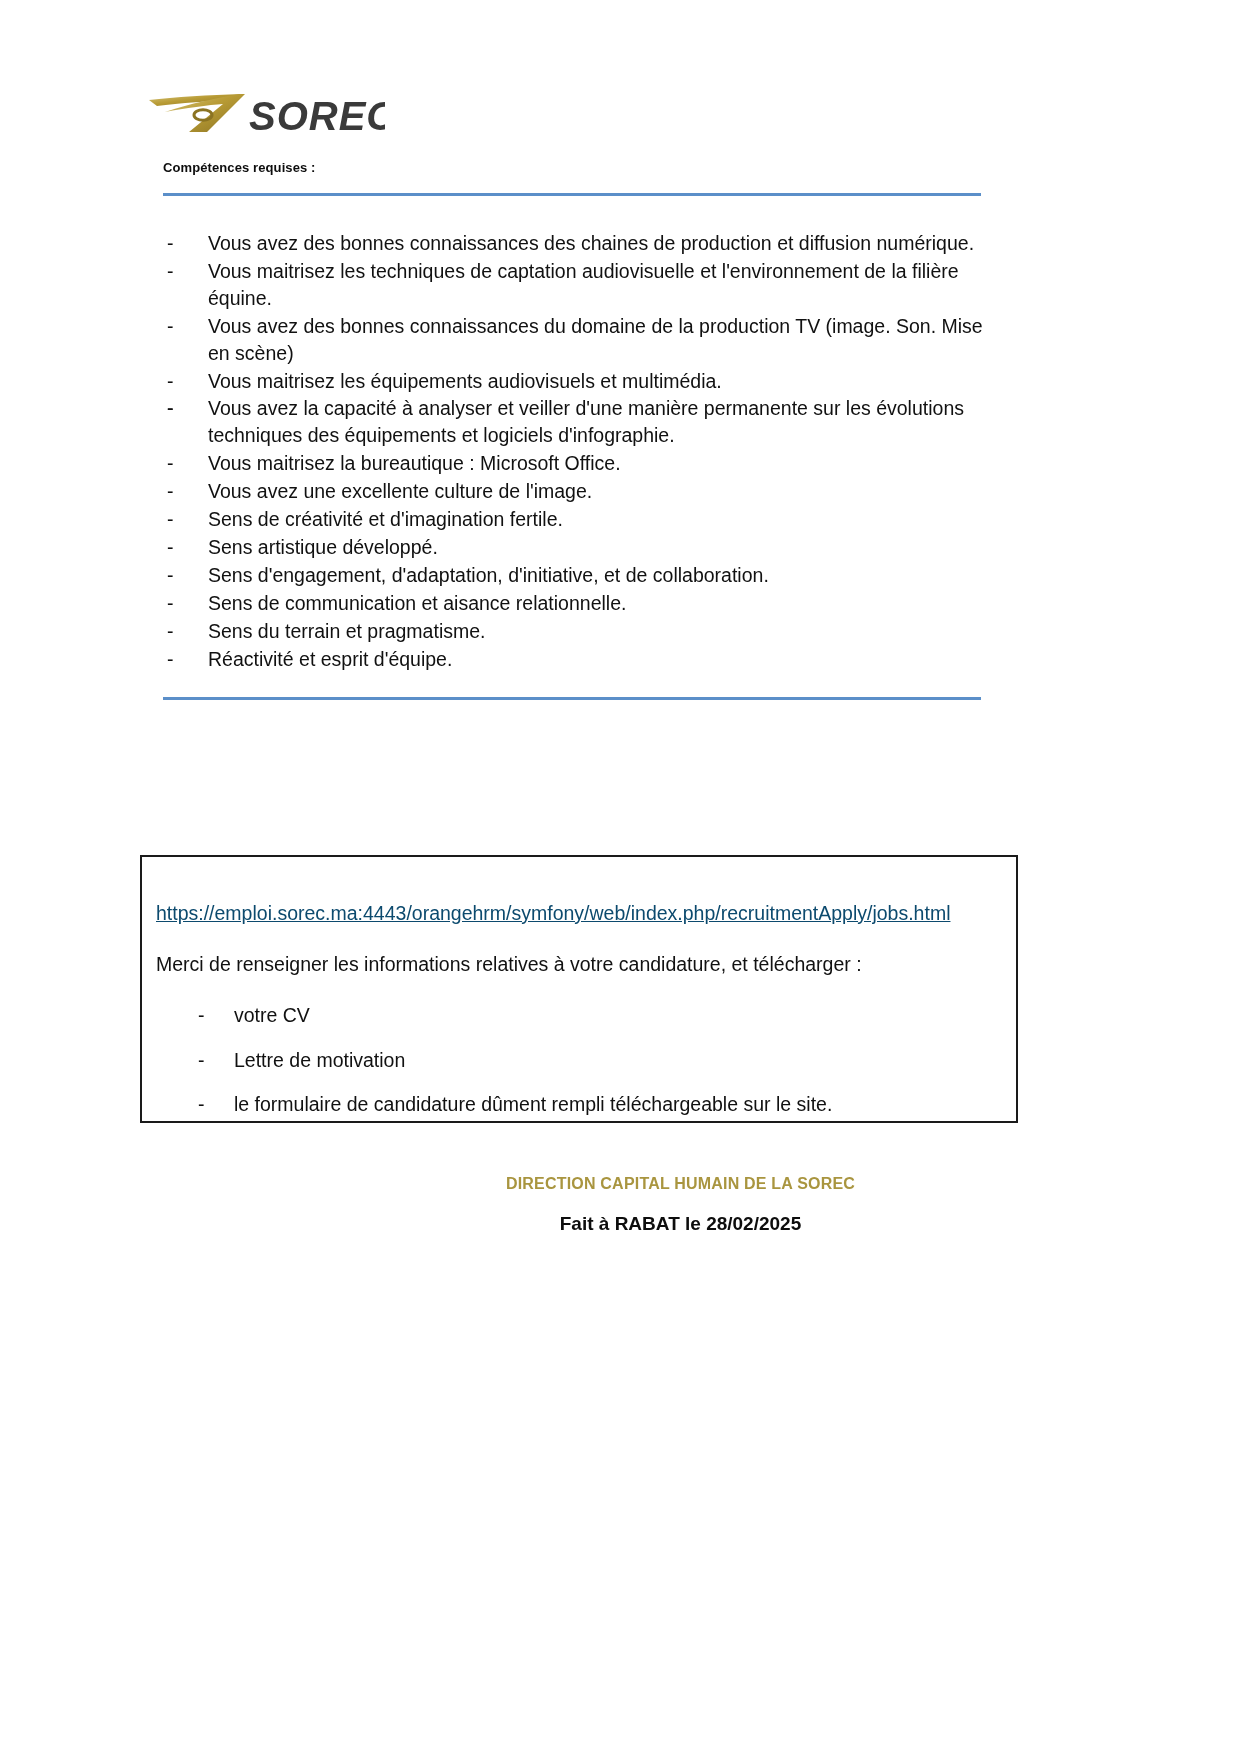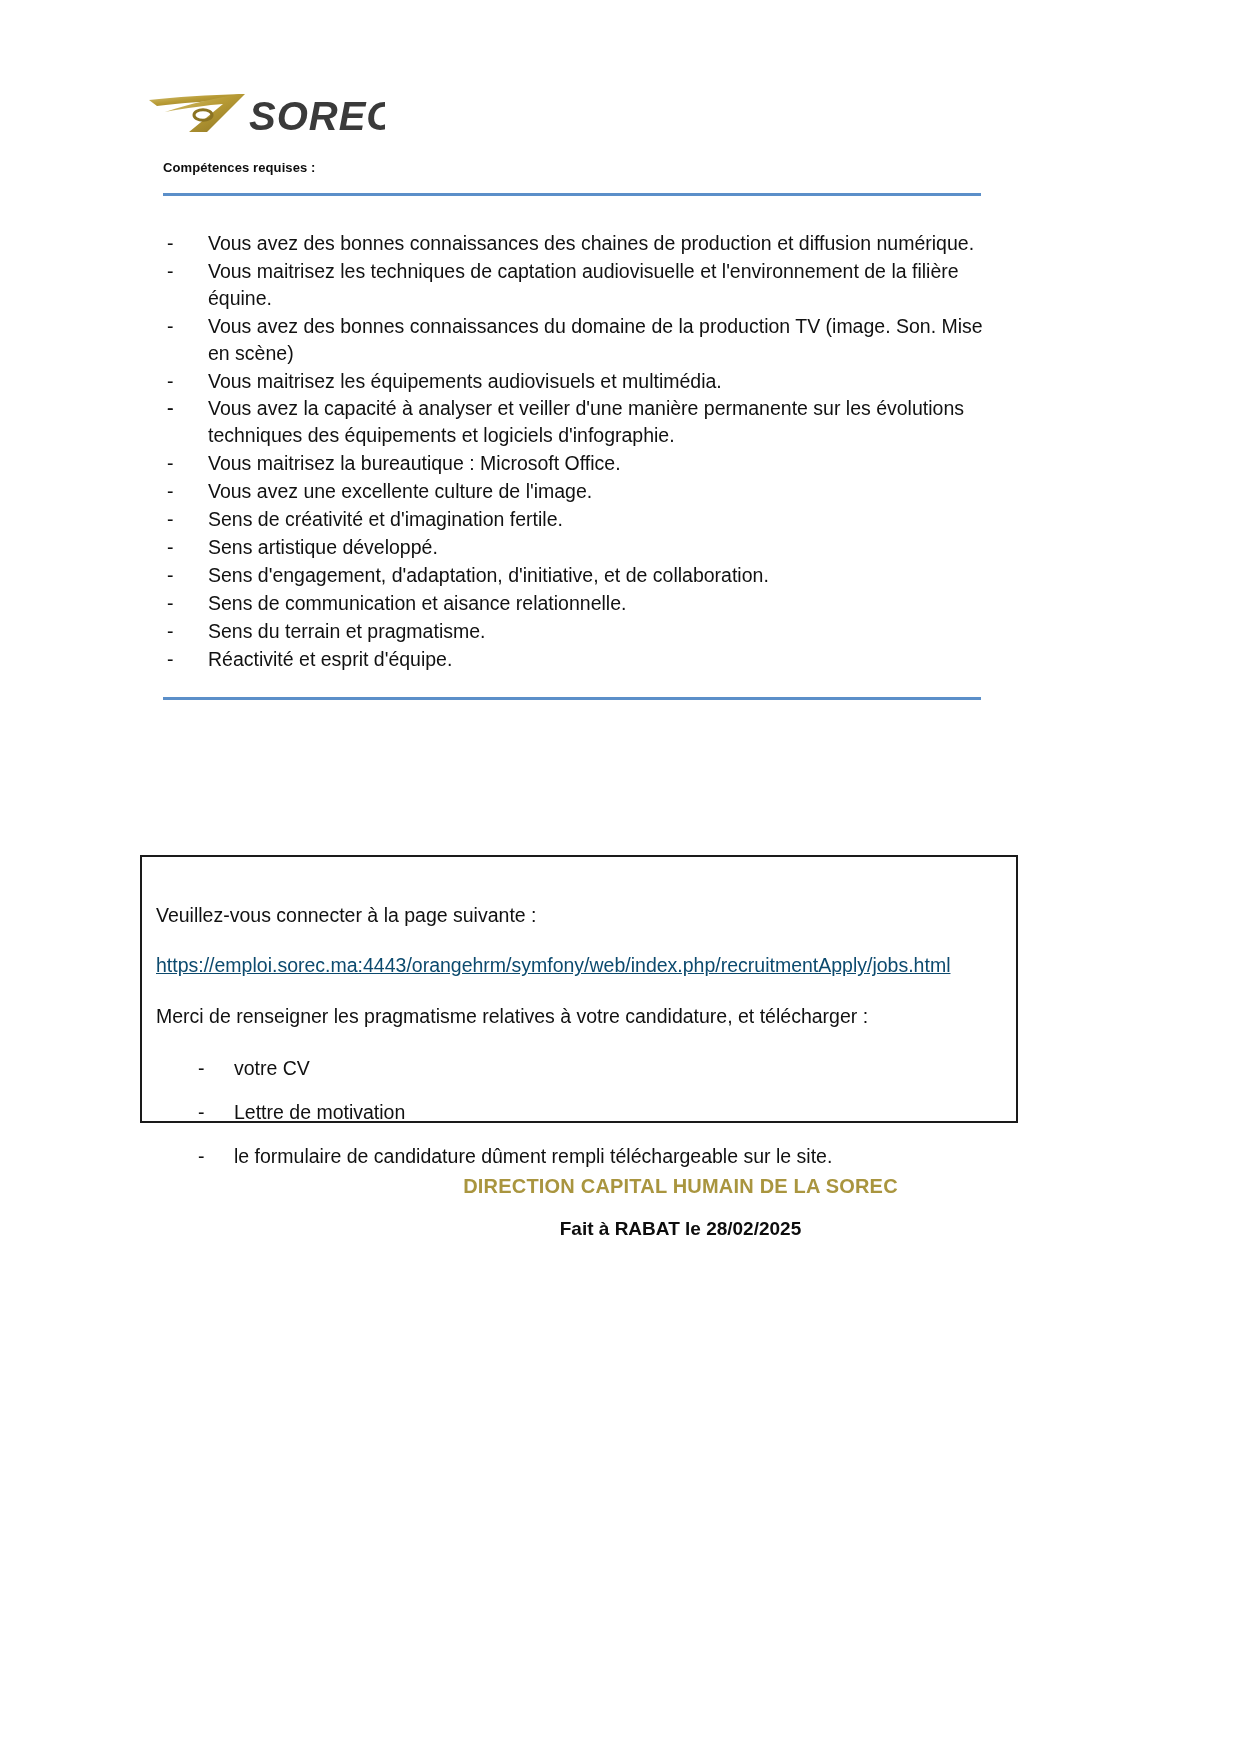--- a/index.html
+++ b/index.html
@@ -124,21 +124,21 @@
 
   
   .footer {
     position: absolute;
     left: 0;
     top: 1175px;
     width: 1241px;
     text-align: center;
   }
   .footer-dept {
-    font-size: 20px;
+    font-size: 16px;
     font-weight: bold;
     color: #a9953f;
     letter-spacing: 0.2px;
     margin: 0 0 20px 0;
     padding-left: 120px;
   }
   .footer-place {
     font-size: 19px;
     font-weight: bold;
     color: #0d0d0d;
@@ -231,25 +231,24 @@
         <span class="dash">-</span>
         <span>Réactivité et esprit d'équipe.</span>
       </li>
     </ul>
 
     <div class="rule bottom"></div>
   </div>
 
   <div class="apply-box">
     <div class="apply-inner">
-      <p class="apply-line">Veuillez-vous connecter à la page suivante :</p>
 
       <a class="apply-url" href="#">https://emploi.sorec.ma:4443/orangehrm/symfony/web/index.php/recruitmentApply/jobs.html</a>
 
-      <p class="apply-line">Merci de renseigner les pragmatisme relatives à votre candidature, et télécharger :</p>
+      <p class="apply-line">Merci de renseigner les informations relatives à votre candidature, et télécharger :</p>
 
       <ul class="apply-list">
         <li>
           <span class="dash">-</span>
           <span>votre CV</span>
         </li>
         <li>
           <span class="dash">-</span>
           <span>Lettre de motivation</span>
         </li>

